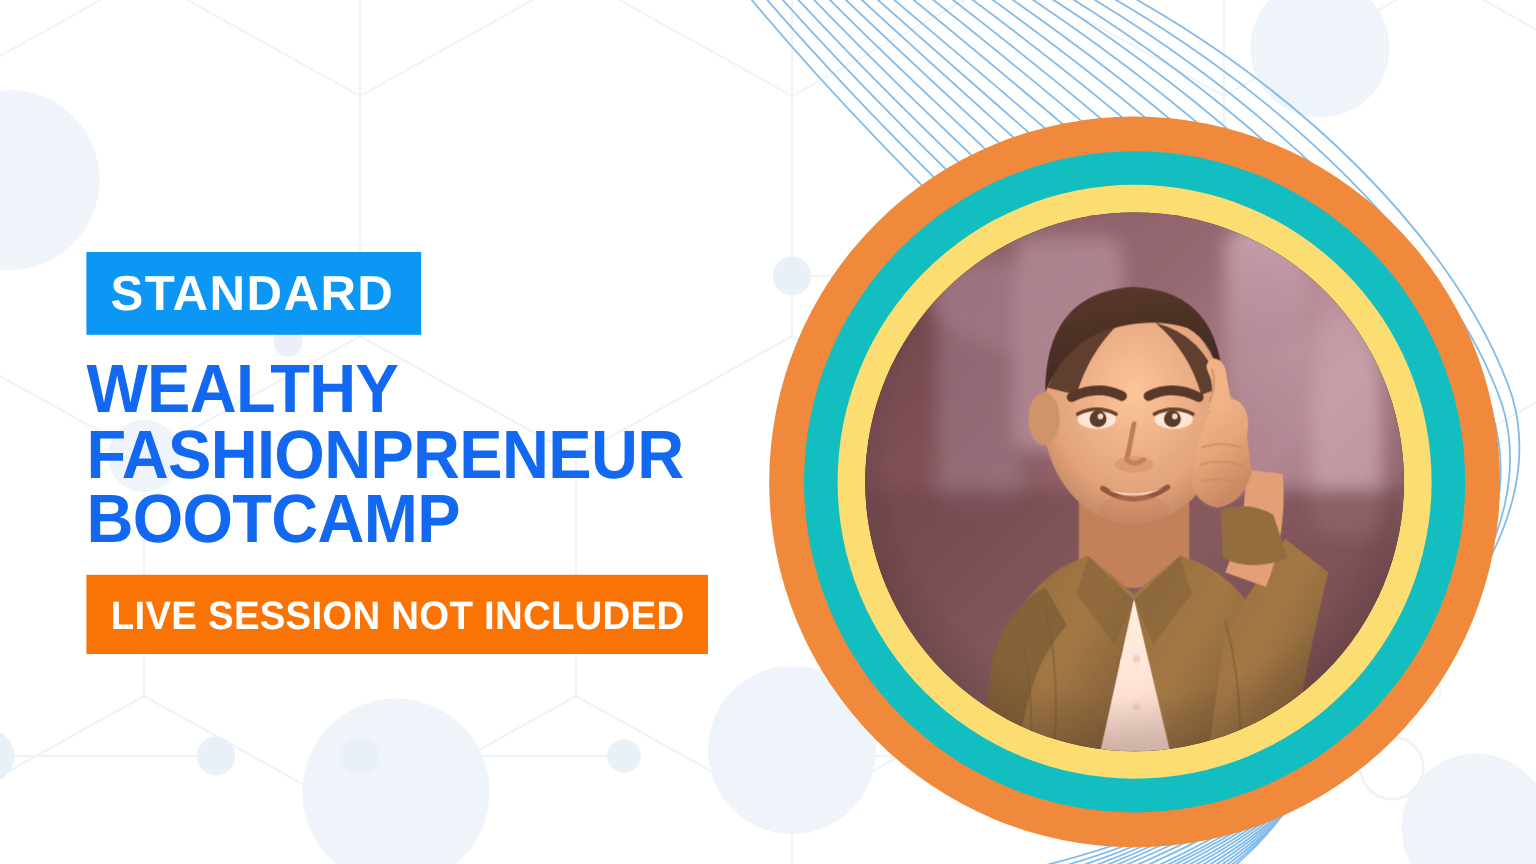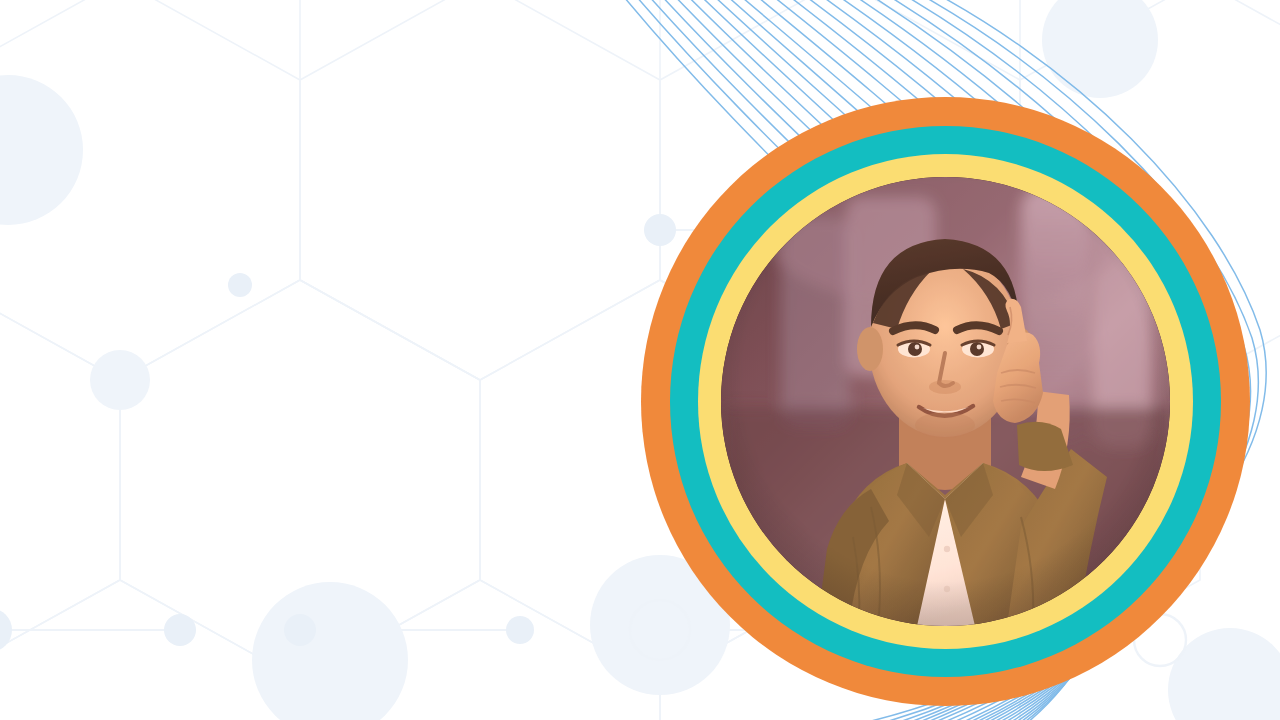--- a/index.html
+++ b/index.html
@@ -355,14 +355,27 @@
                 <stop offset="100%" stop-color="#2b1320" stop-opacity="0.45"></stop>
               </radialGradient>
               <rect width="449" height="449" fill="url(#vig)"></rect>
             </g>
           </svg>
         </div>
       </div>
     </div>
   </div>
 
+  <div id="text-block">
+
+    <div id="tier-badge">STANDARD</div>
+
+    <h1 id="headline">
+      <span class="hl-line">WEALTHY</span>
+      <span class="hl-line">FASHIONPRENEUR</span>
+      <span class="hl-line">BOOTCAMP</span>
+    </h1>
+
+    <div id="note-bar">LIVE SESSION NOT INCLUDED</div>
+
+  </div>
 
 </div>
 
 </body></html>

